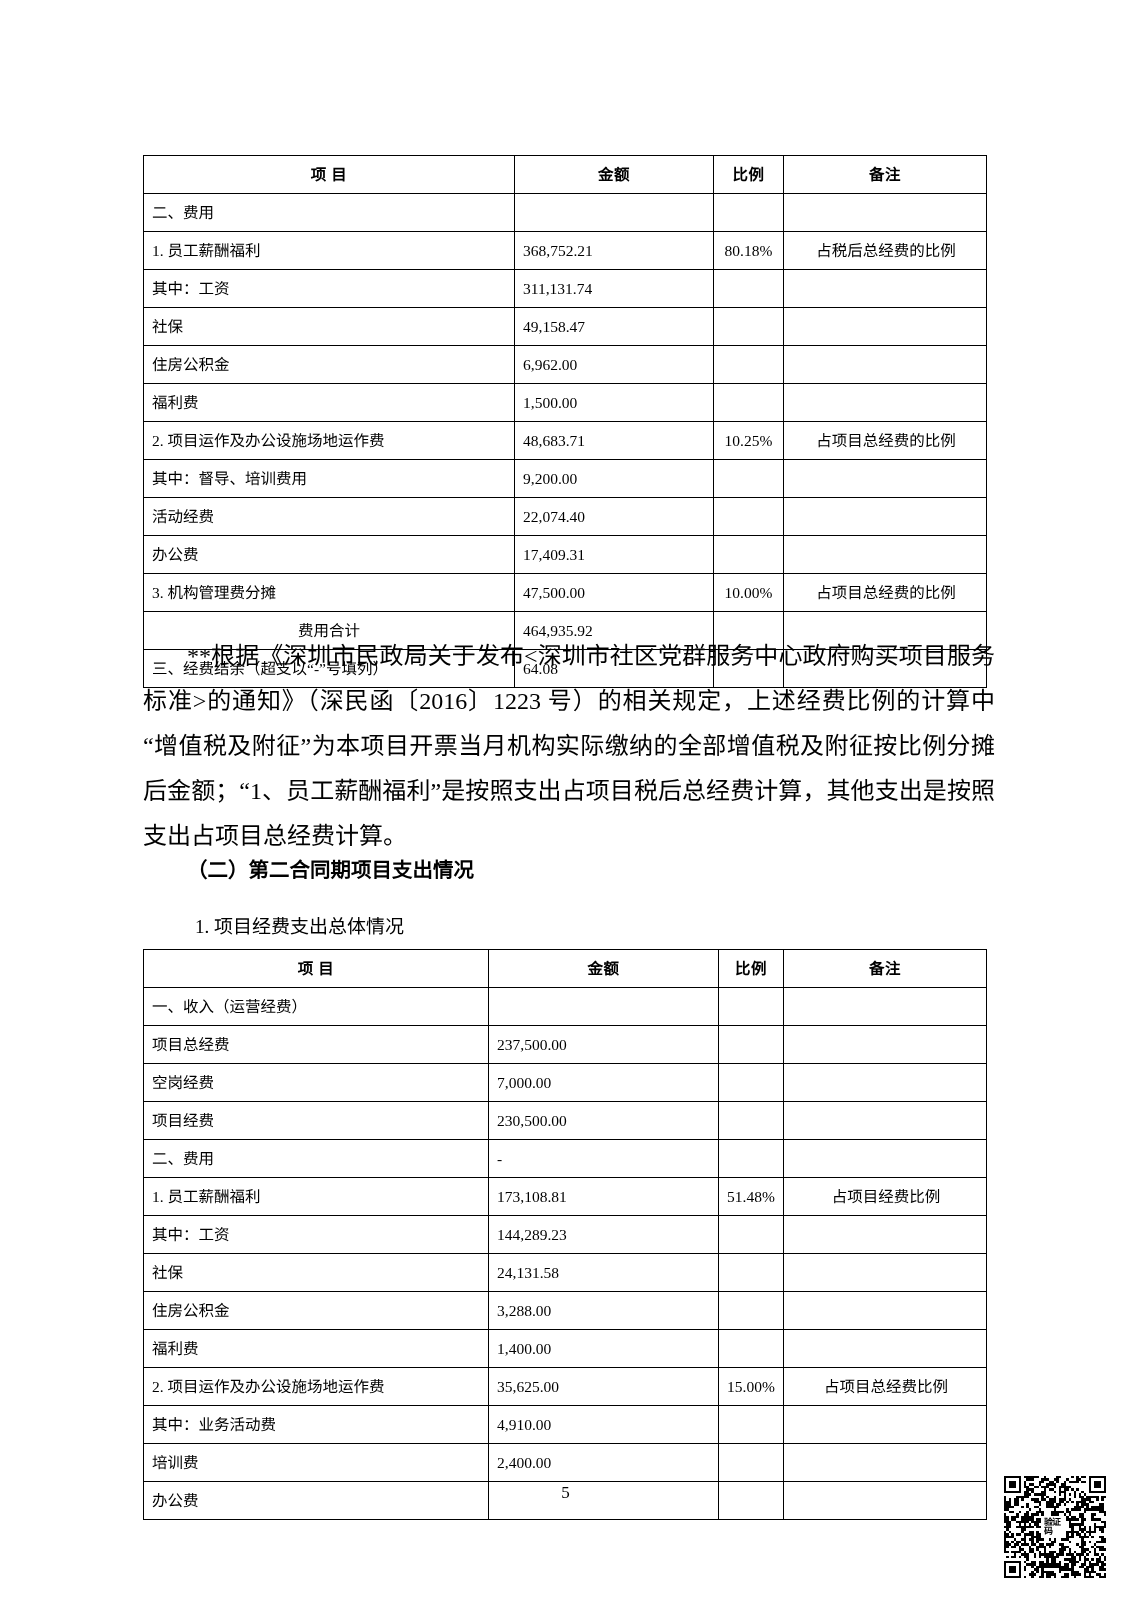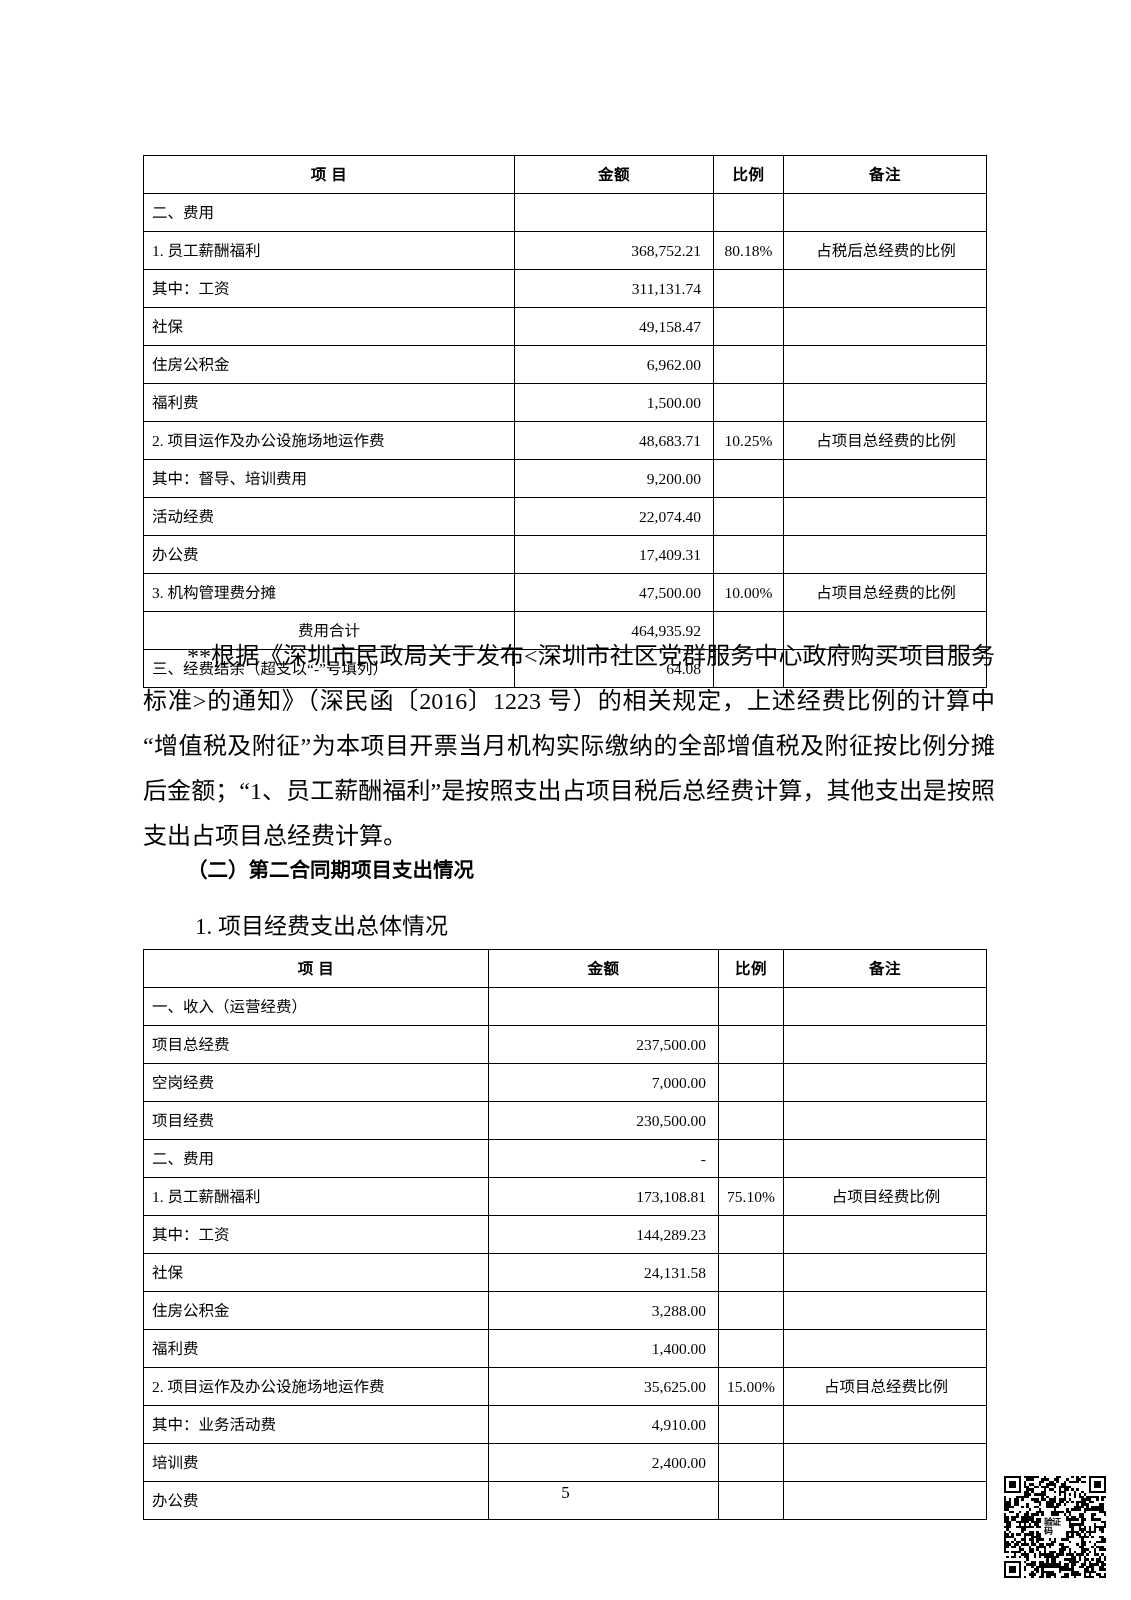--- a/index.html
+++ b/index.html
@@ -39,21 +39,21 @@
     vertical-align: middle;
     font-weight: normal;
     font-size: 15.5px;
     white-space: nowrap;
   }
   .fin-table thead td {
     text-align: center;
     font-weight: bold;
     letter-spacing: 0.5px;
   }
-  .fin-table .c-amount { text-align: right; padding-right: 12px; }
+  .fin-table .c-amount { padding-right: 12px; }
   .fin-table .c-ratio  { text-align: center; }
   .fin-table .c-note   { text-align: center; padding-left: 10px; }
 
   .lvl0 { font-weight: bold; padding-left: 8px; }
   .lvl1 { padding-left: 28px; }
   .lvl2 { padding-left: 48px; }
   .lvl3 { padding-left: 72px; }
   .center-bold { text-align: center; font-weight: bold; padding-left: 0; }
 
   
@@ -91,21 +91,21 @@
     font-weight: bold;
     line-height: 45px;
     text-indent: 44px;
     width: 852px;
   }
 
   .heading-3 {
     position: absolute;
     left: 143px;
     top: 907px;
-    font-size: 23px;
+    font-size: 19px;
     line-height: 40px;
     text-indent: 52px;
     width: 852px;
   }
 
   .page-number {
     position: absolute;
     left: 0;
     top: 1483px;
     width: 1131px;
@@ -286,21 +286,21 @@
         </tr>
         <tr>
           <td class="lvl0">二、费用</td>
           <td class="c-amount">-</td>
           <td class="c-ratio"></td>
           <td class="c-note"></td>
         </tr>
         <tr>
           <td class="lvl1">1. 员工薪酬福利</td>
           <td class="c-amount">173,108.81</td>
-          <td class="c-ratio">75.10%</td>
+          <td class="c-ratio">51.48%</td>
           <td class="c-note">占项目经费比例</td>
         </tr>
         <tr>
           <td class="lvl2">其中：工资</td>
           <td class="c-amount">144,289.23</td>
           <td class="c-ratio"></td>
           <td class="c-note"></td>
         </tr>
         <tr>
           <td class="lvl3">社保</td>

